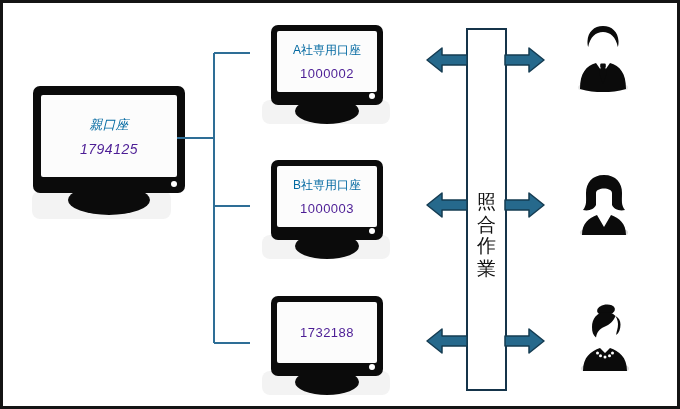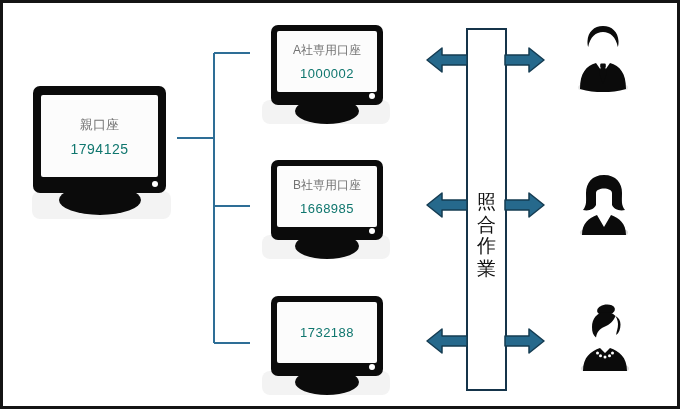--- a/index.html
+++ b/index.html
@@ -1,25 +1,25 @@
 <!DOCTYPE html>
 <html style="--connector-line: #2E6E96; --arrow-fill: #26698C; --arrow-outline: #153C52; --bar-border: #15344A; --monitor-frame: #0B0B0B; --silhouette: #0B0B0B; --base-gray: #F3F3F3; --screen-white: #FCFCFC;"><head>
 <meta charset="utf-8">
 <style>
   html,body{margin:0;padding:0;background:#fff;font-family:"Liberation Sans","DejaVu Sans",sans-serif;}
   .frame{position:relative;width:680px;height:409px;box-sizing:border-box;border:3px solid #141414;background:#fff;overflow:hidden;}
 
   
   .monitor{position:absolute;}
   .mon-bezel{position:relative;z-index:2;background:var(--monitor-frame,#0b0b0b);border-radius:7px;box-sizing:border-box;}
-  .monitor-parent .mon-bezel{width:133px;height:107px;padding:9px 8px 16px 8px;}
+  .monitor-parent .mon-bezel{width:152px;height:107px;padding:9px 8px 16px 8px;font-style:italic;}
   .monitor-sub .mon-bezel{width:112px;height:80px;padding:6px 6px 13px 6px;}
   .mon-screen{width:100%;height:100%;background:var(--screen-white,#fcfcfc);border-radius:2px;display:flex;flex-direction:column;align-items:center;justify-content:center;gap:7px;}
-  .mon-label{font-size:12px;color:#737373;white-space:nowrap;}
-  .mon-number{font-size:13px;color:#0f766e;letter-spacing:.5px;}
+  .mon-label{font-size:12px;color:#0369a1;white-space:nowrap;}
+  .mon-number{font-size:13px;color:#4c1d95;letter-spacing:.5px;}
   .monitor-parent .mon-label{font-size:13px;}
   .monitor-parent .mon-number{font-size:14px;}
   .mon-dot{position:absolute;width:6px;height:6px;border-radius:50%;background:#fff;right:8px;bottom:6px;}
   .mon-stand{position:absolute;z-index:1;left:50%;transform:translateX(-50%);background:var(--monitor-frame,#0b0b0b);border-radius:50%;}
   .monitor-parent .mon-stand{top:99px;width:82px;height:30px;}
   .monitor-sub .mon-stand{top:73px;width:64px;height:26px;}
   .mon-base{position:absolute;z-index:0;background:var(--base-gray,#f3f3f3);border-radius:8px;}
   .monitor-parent .mon-base{left:-1px;top:105px;width:139px;height:28px;}
   .monitor-sub .mon-base{left:-9px;top:75px;width:128px;height:24px;}
 
@@ -86,21 +86,21 @@
       <div class="mon-dot"></div>
     </div>
   </div>
 
   <div class="monitor monitor-sub" style="left:268px;top:157px;">
     <div class="mon-base"></div>
     <div class="mon-stand"></div>
     <div class="mon-bezel">
       <div class="mon-screen">
         <div class="mon-label">B社専用口座</div>
-        <div class="mon-number">1668985</div>
+        <div class="mon-number">1000003</div>
       </div>
       <div class="mon-dot"></div>
     </div>
   </div>
 
   <div class="monitor monitor-sub" style="left:268px;top:293px;">
     <div class="mon-base"></div>
     <div class="mon-stand"></div>
     <div class="mon-bezel">
       <div class="mon-screen">

